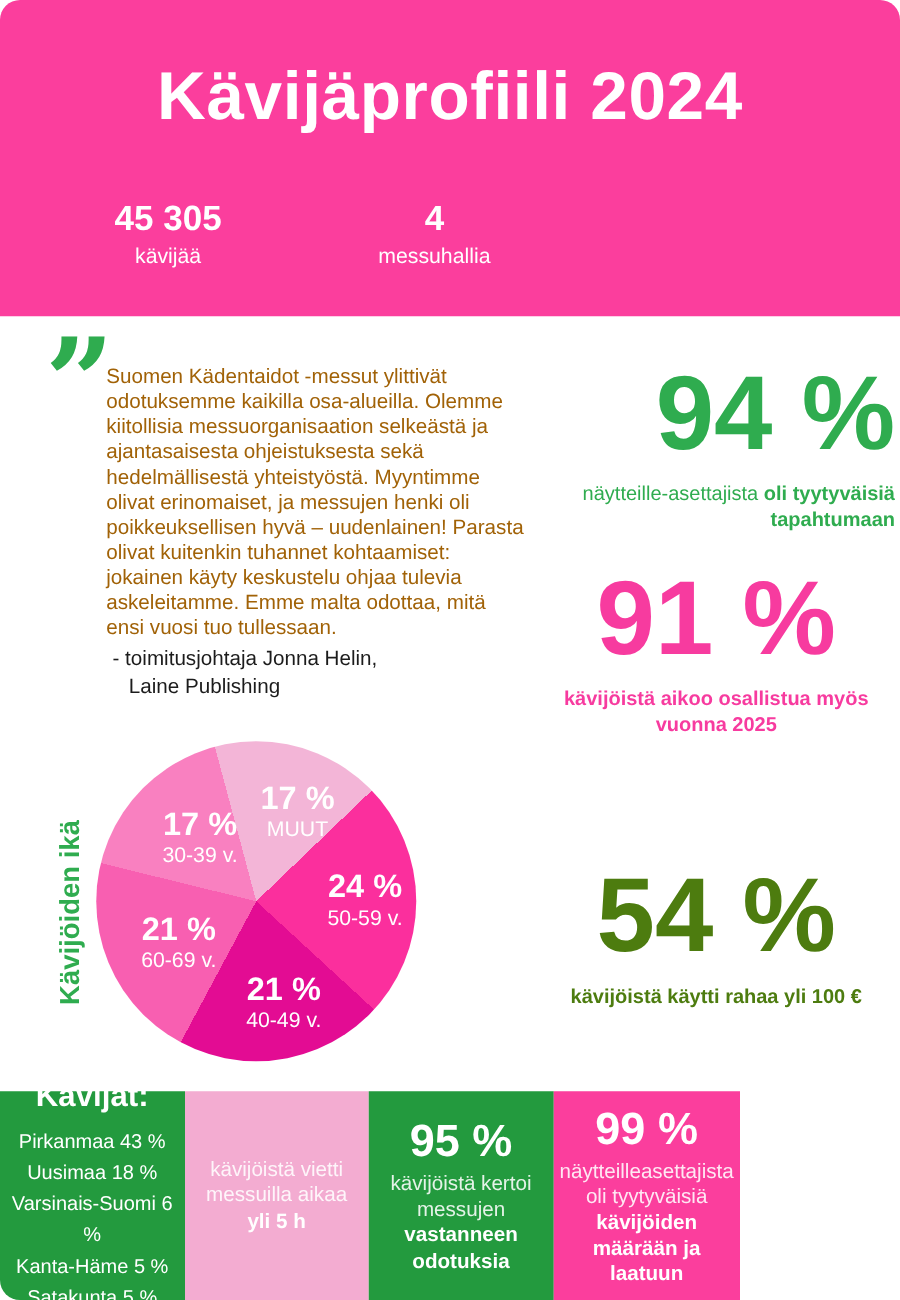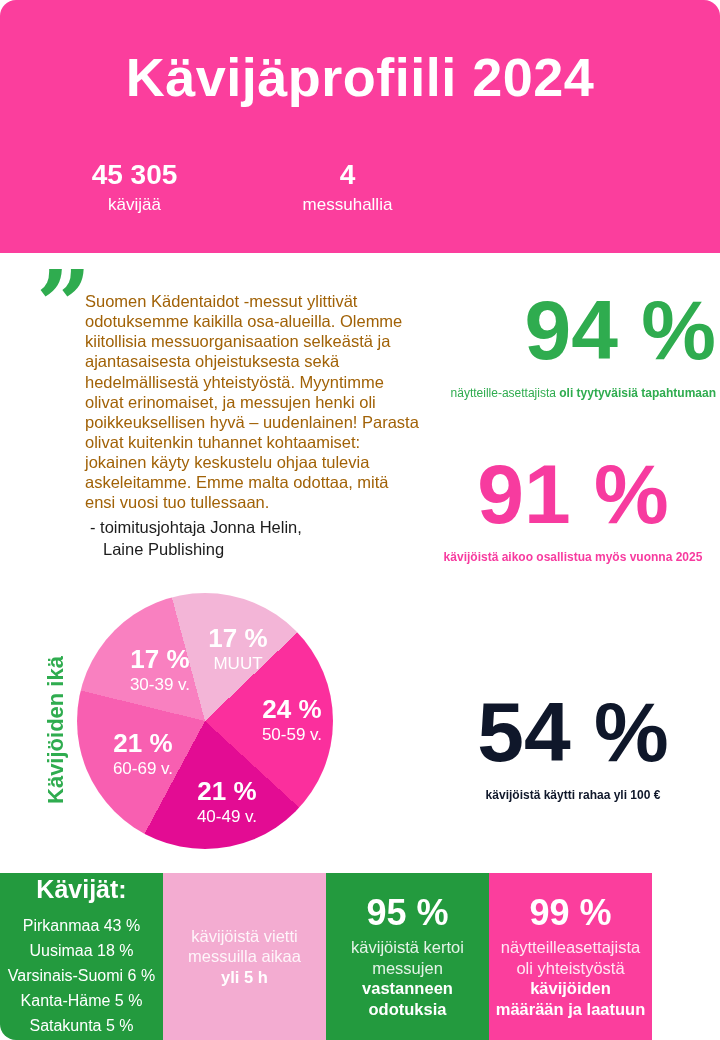--- a/index.html
+++ b/index.html
@@ -22,39 +22,39 @@
 
   
   .quote-icon { position:absolute; left:36px; top:258px; font-family:"DejaVu Serif", serif; font-weight:bold; font-size:96px; line-height:1; color:var(--green-text); }
   .quote-text { position:absolute; left:85px; top:291px; width:336px; font-size:16.5px; line-height:1.22; color:#a16207; }
   .attribution { position:absolute; left:90px; top:516px; font-size:16.5px; line-height:1.35; color:#1c1c1c; }
   .attribution .line2 { padding-left:13px; }
 
   
   .highlight { position:absolute; left:430px; width:286px; text-align:center; }
   .hl-value { font-size:84px; font-weight:bold; line-height:1; }
-  .hl-label { margin-top:14px; font-size:12px; line-height:1.3; }
+  .hl-label { margin-top:14px; font-size:16px; line-height:1.3; }
   .h0 { top:288px; } .h1 { top:452px; } .h2 { top:690px; }
 
   
   .pie-section { position:absolute; left:0; top:580px; width:430px; height:290px; }
   .pie-title { position:absolute; left:-42px; top:135px; width:200px; height:30px; text-align:center;
     transform:rotate(-90deg); color:var(--green-text); font-weight:bold; font-size:22px; }
   .pie { position:absolute; left:77px; top:13px; width:256px; height:256px; border-radius:50%; }
   .pie-label { position:absolute; transform:translate(-50%,-50%); text-align:center; color:#fff; white-space:nowrap; }
   .pie-label .pct { font-size:26px; font-weight:bold; line-height:1.15; }
   .pie-label .rng { font-size:17px; line-height:1.2; }
   .pl-muut { left:238px; top:69px; }
   .pl-50   { left:292px; top:140px; }
   .pl-40   { left:227px; top:222px; }
   .pl-60   { left:143px; top:174px; }
   .pl-30   { left:160px; top:90px; }
 
   
-  .footer { position:absolute; left:0; top:873px; width:652px; height:167px; display:flex; }
+  .footer { position:absolute; left:0; top:873px; width:592px; height:167px; display:flex; }
   .fblock { width:180px; color:#fff; text-align:center; display:flex; flex-direction:column; justify-content:center; padding:0 5px; }
   .bg-green { background:var(--green); }
   .bg-lightpink { background:var(--lightpink); }
   .bg-pink { background:var(--pink); }
   .fb-title { font-size:25px; font-weight:bold; margin-bottom:9px; }
   .fb-list { list-style:none; font-size:16px; line-height:25px; }
   .fb-value { font-size:36px; font-weight:bold; line-height:1.1; margin-bottom:4px; }
   .fb-text { font-size:16.5px; line-height:1.25; color:rgba(255,255,255,.88); }
   .fb-text-bold { font-size:16.5px; font-weight:bold; line-height:1.25; color:#fff; }
 </style>
@@ -85,21 +85,21 @@
   </div>
 
   <div class="highlight h0" style="color: rgb(47, 172, 79); text-align: right;">
     <div class="hl-value">94 %</div>
     <div class="hl-label"><span>näytteille-asettajista </span><b>oli tyytyväisiä tapahtumaan</b></div>
   </div>
   <div class="highlight h1" style="color: rgb(247, 59, 159);">
     <div class="hl-value">91 %</div>
     <div class="hl-label"><b>kävijöistä aikoo osallistua myös vuonna 2025</b></div>
   </div>
-  <div class="highlight h2" style="color: #0f172a;">
+  <div class="highlight h2" style="color: #4d7c0f;">
     <div class="hl-value">54 %</div>
     <div class="hl-label"><b>kävijöistä käytti rahaa yli 100 €</b></div>
   </div>
 
   <div class="pie-section">
     <div class="pie-title">Kävijöiden ikä</div>
     <div class="pie" style="background: conic-gradient(from -15deg, rgb(243, 181, 215) 0deg, rgb(243, 181, 215) 61.2deg, rgb(251, 47, 157) 61.2deg, rgb(251, 47, 157) 147.6deg, rgb(227, 12, 147) 147.6deg, rgb(227, 12, 147) 223.2deg, rgb(248, 95, 177) 223.2deg, rgb(248, 95, 177) 298.8deg, rgb(249, 128, 192) 298.8deg, rgb(249, 128, 192) 360deg);"></div>
     <div class="pie-label pl-muut">
       <div class="pct">17 %</div>
       <div class="rng">MUUT</div>
@@ -137,18 +137,18 @@
       <div class="fb-text">kävijöistä vietti messuilla aikaa</div>
       <div class="fb-text-bold">yli 5 h</div>
     </div>
     <div class="fblock bg-green">
       <div class="fb-value">95 %</div>
       <div class="fb-text">kävijöistä kertoi messujen</div>
       <div class="fb-text-bold">vastanneen odotuksia</div>
     </div>
     <div class="fblock bg-pink">
       <div class="fb-value">99 %</div>
-      <div class="fb-text">näytteilleasettajista oli yhteistyöstä</div>
+      <div class="fb-text">näytteilleasettajista oli tyytyväisiä</div>
       <div class="fb-text-bold">kävijöiden määrään ja laatuun</div>
     </div>
   </div>
 
 </div>
 
 </body></html>

